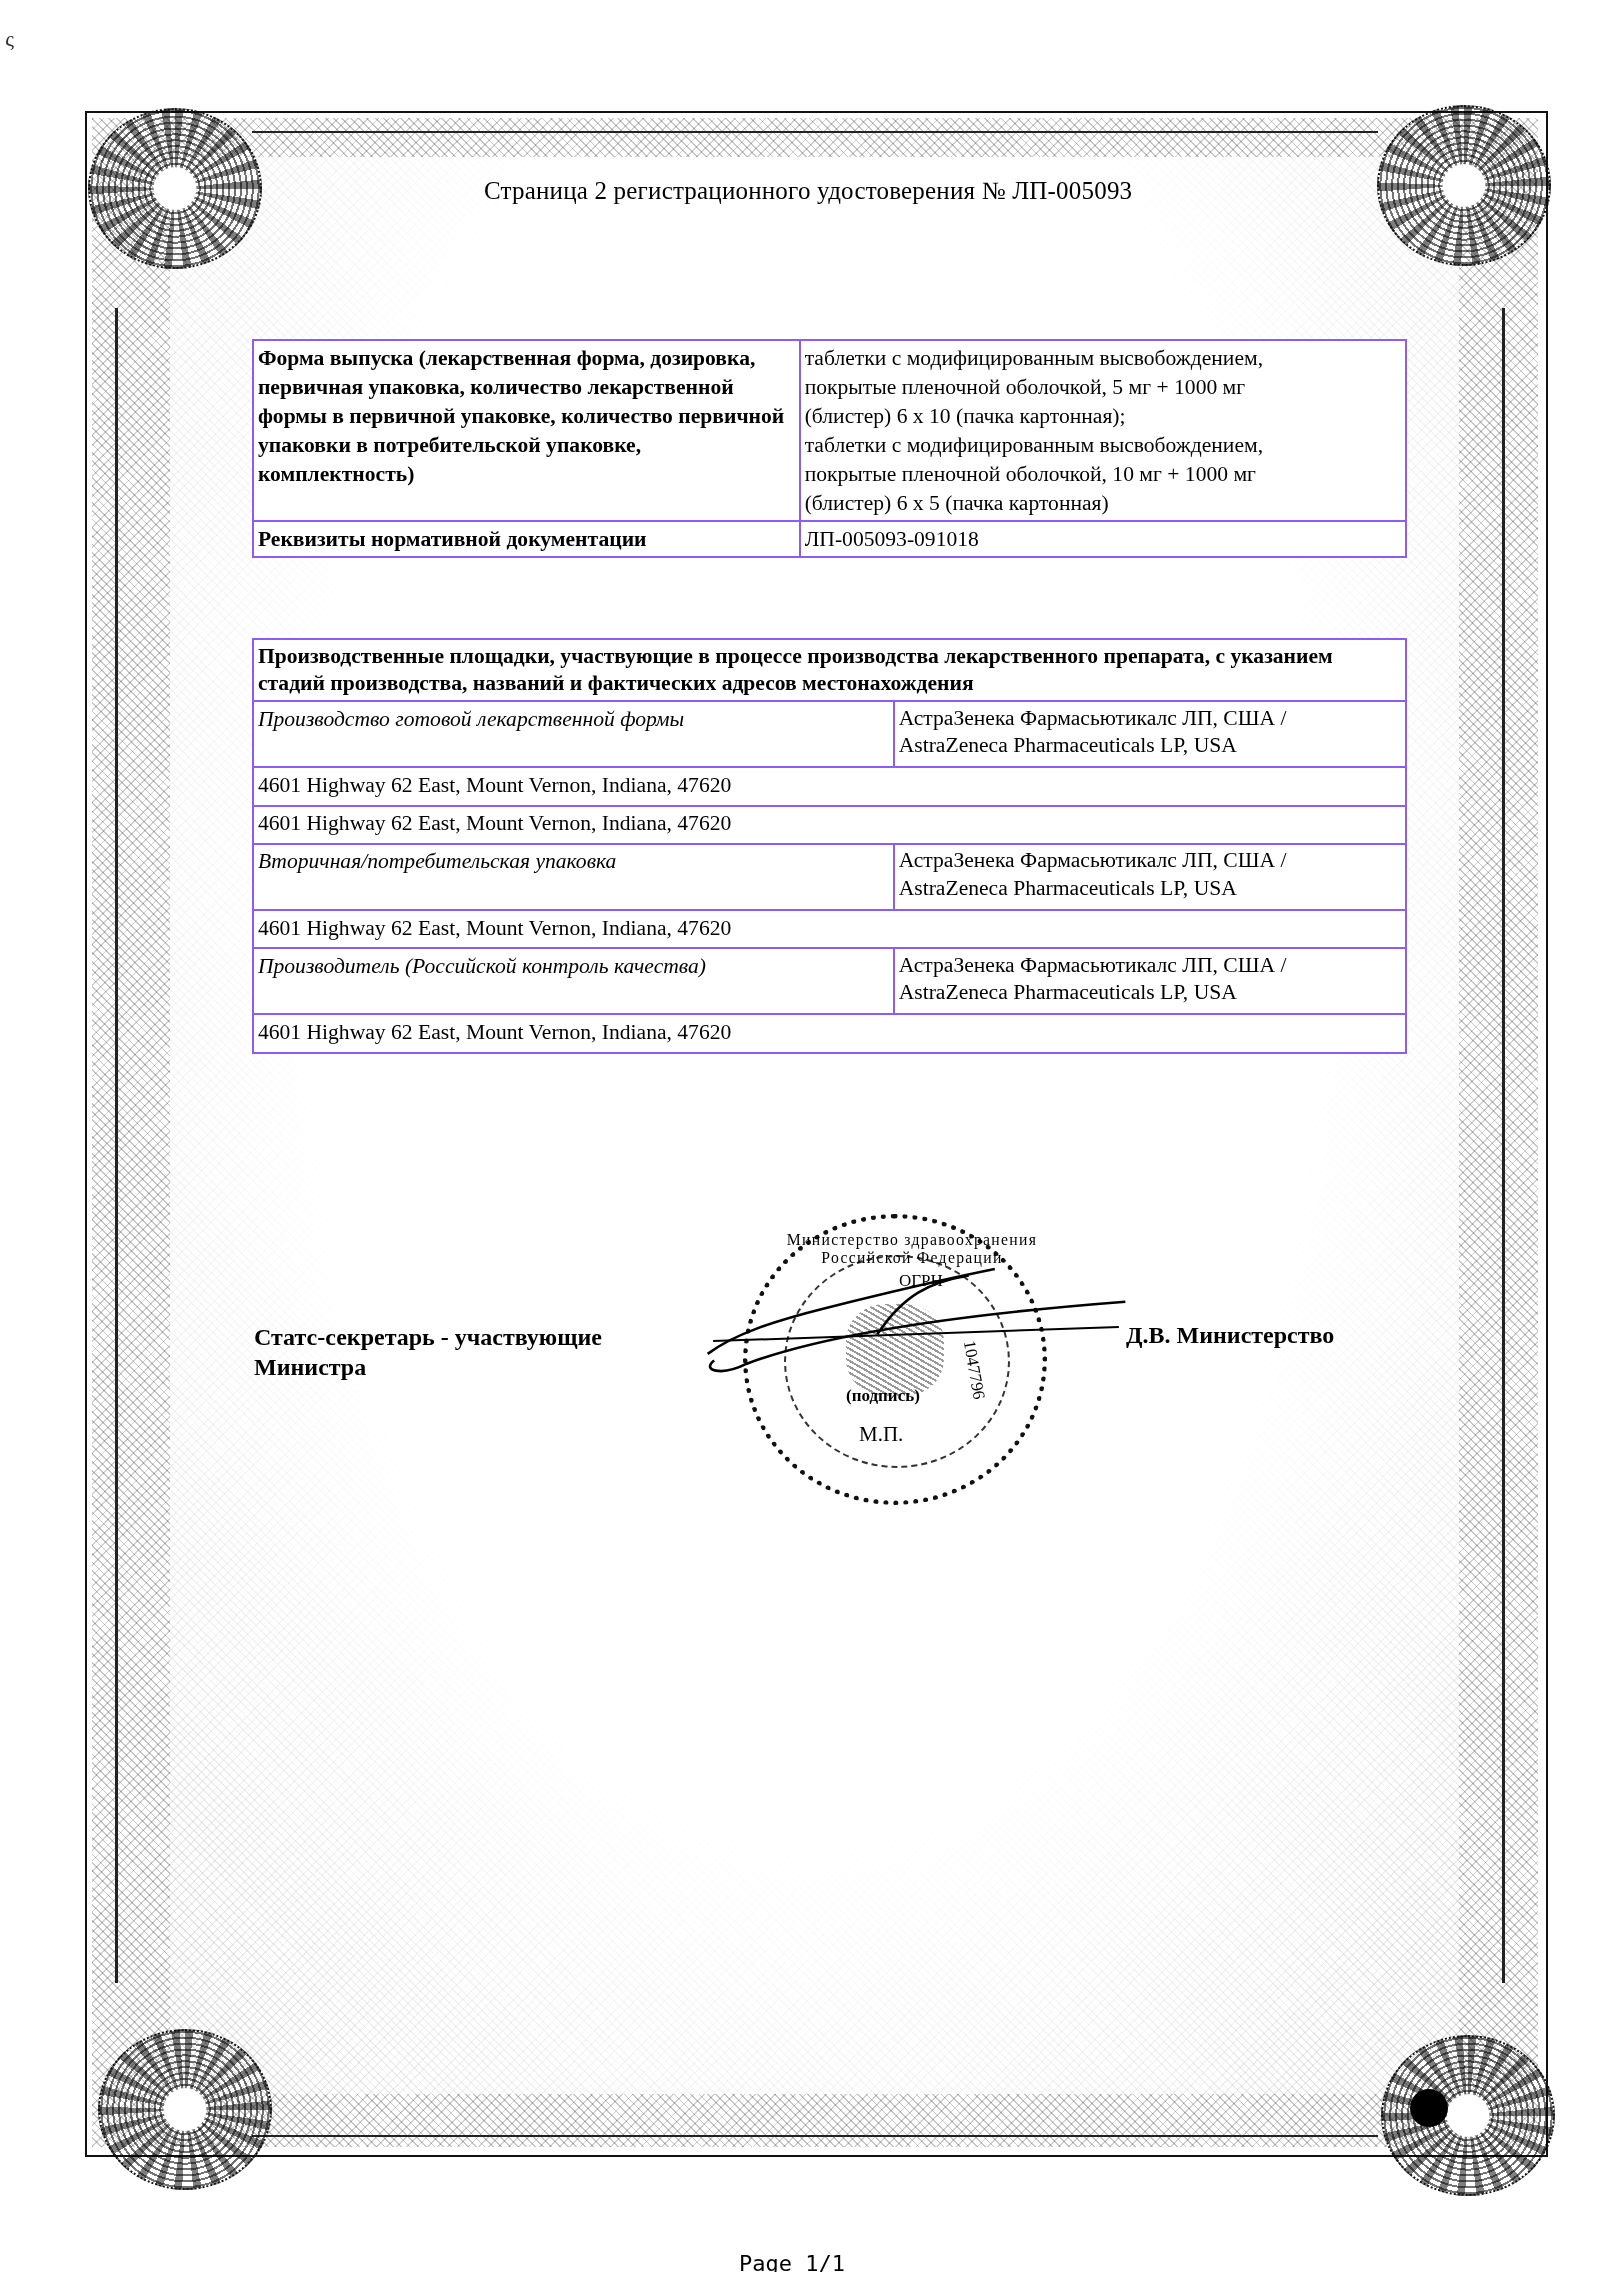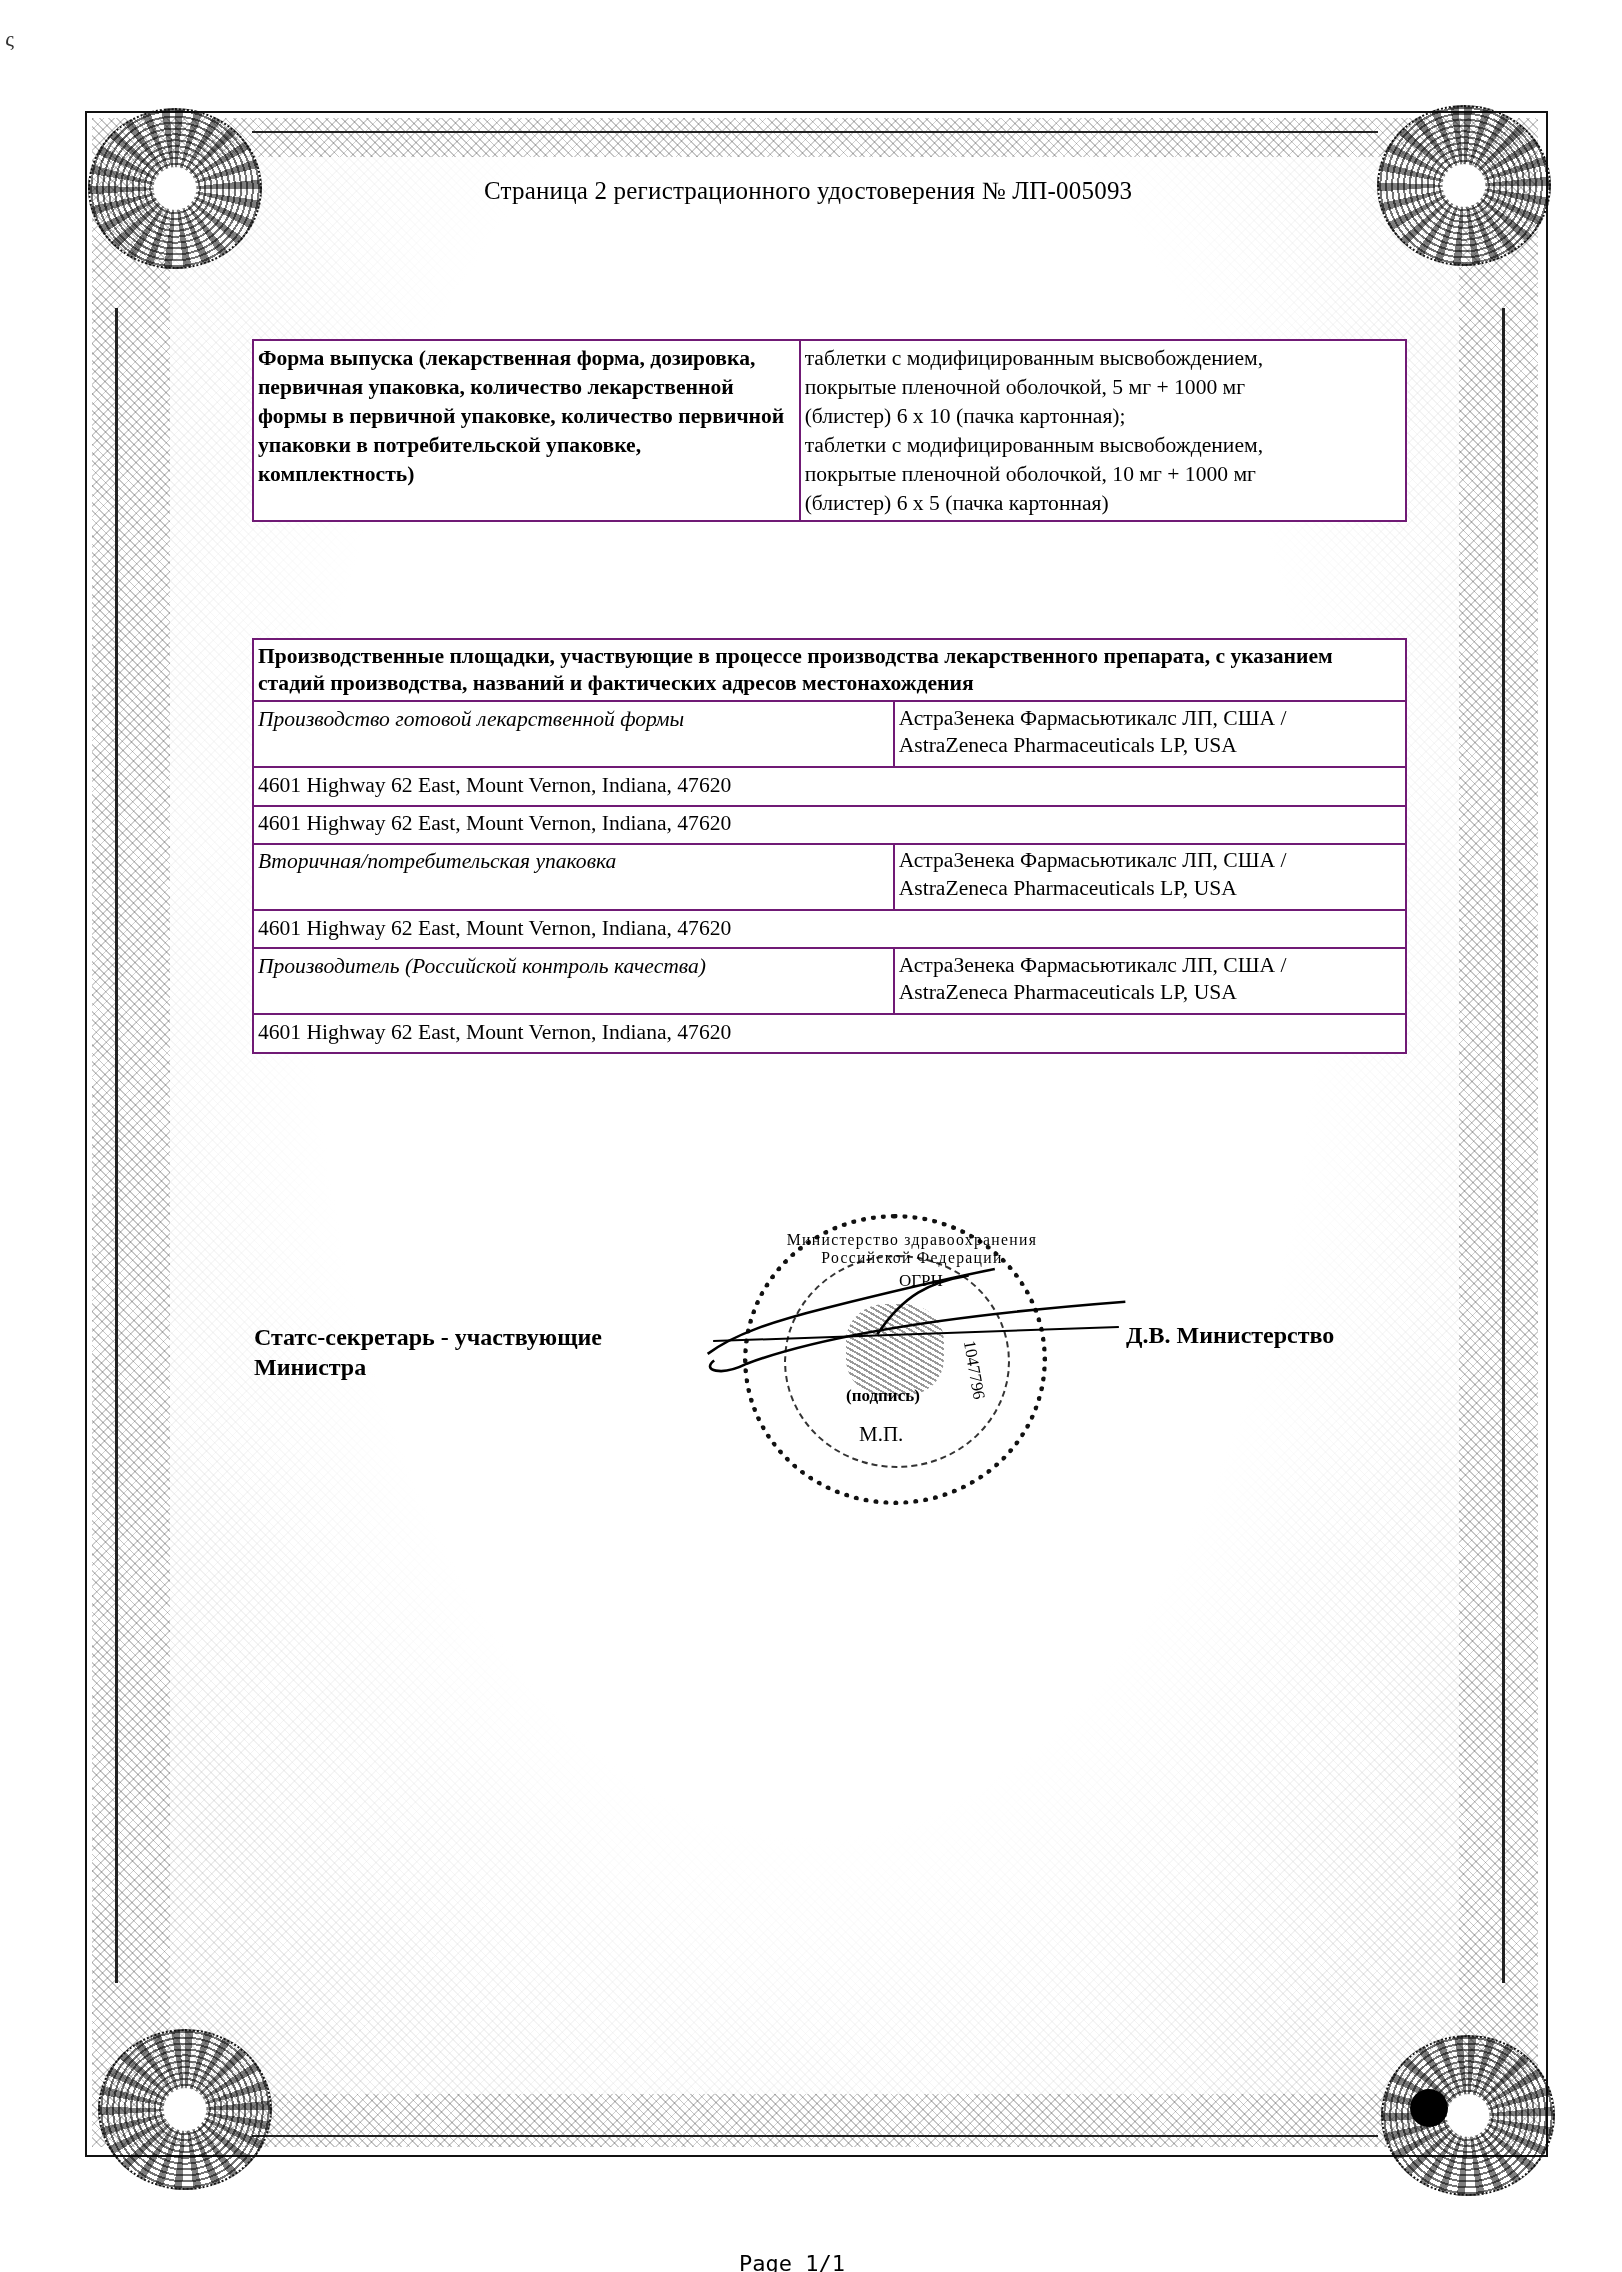--- a/index.html
+++ b/index.html
@@ -42,21 +42,21 @@
   .rosette.br { left:1381px; top:2035px; }
   .corner-dot {
     position:absolute; left:1410px; top:2089px; width:38px; height:38px; border-radius:50%; background:#000;
   }
 
   .header-title {
     position:absolute; left:484px; top:177px; font-size:25px; letter-spacing:0.2px; white-space:nowrap;
   }
 
   table.doc { position:absolute; border-collapse:collapse; font-size:21.6px; line-height:29px; background:#fff; }
-  table.doc td { border:2px solid #701a75; padding:2.6px 3.9px; vertical-align:top; }
+  table.doc td { border:2px solid #8b5cf6; padding:2.6px 3.9px; vertical-align:top; }
   table.t1 { left:252px; top:339px; width:1155px; }
   table.t1 td.left { width:537px; font-weight:bold; }
   table.t2 { left:252px; top:638px; width:1155px; }
   table.t2 td.head { font-weight:bold; line-height:27.5px; }
   table.t2 td.stage { width:631px; font-style:italic; height:59px; }
   table.t2 td.company { line-height:27.5px;margin-left:48px; }
   table.t2 td.addr { height:31px; }
 
   .sig-title { position:absolute; left:254px; top:1322px; font-size:24px; font-weight:bold; line-height:30px; }
   .sig-name { position:absolute; left:1126px; top:1322px; font-size:24px; font-weight:bold; white-space:nowrap; }
@@ -113,20 +113,24 @@
       <tr>
     <td class="left">Форма выпуска (лекарственная форма, дозировка, первичная упаковка, количество лекарственной формы в первичной упаковке, количество первичной упаковки в потребительской упаковке, комплектность)</td>
     <td>
       <div>таблетки с модифицированным высвобождением,</div>
       <div>покрытые пленочной оболочкой, 5 мг + 1000 мг</div>
       <div>(блистер) 6 х 10 (пачка картонная);</div>
       <div>таблетки с модифицированным высвобождением,</div>
       <div>покрытые пленочной оболочкой, 10 мг + 1000 мг</div>
       <div>(блистер) 6 х 5 (пачка картонная)</div>
     </td>
+  </tr>
+  <tr>
+    <td class="left">Реквизиты нормативной документации</td>
+    <td>ЛП-005093-091018</td>
   </tr>
 </tbody>
   </table>
 
 <table class="doc t2">
   <tbody>
       <tr>
     <td class="head" colspan="2">Производственные площадки, участвующие в процессе производства лекарственного препарата, с указанием стадий производства, названий и фактических адресов местонахождения</td>
   </tr>
 

